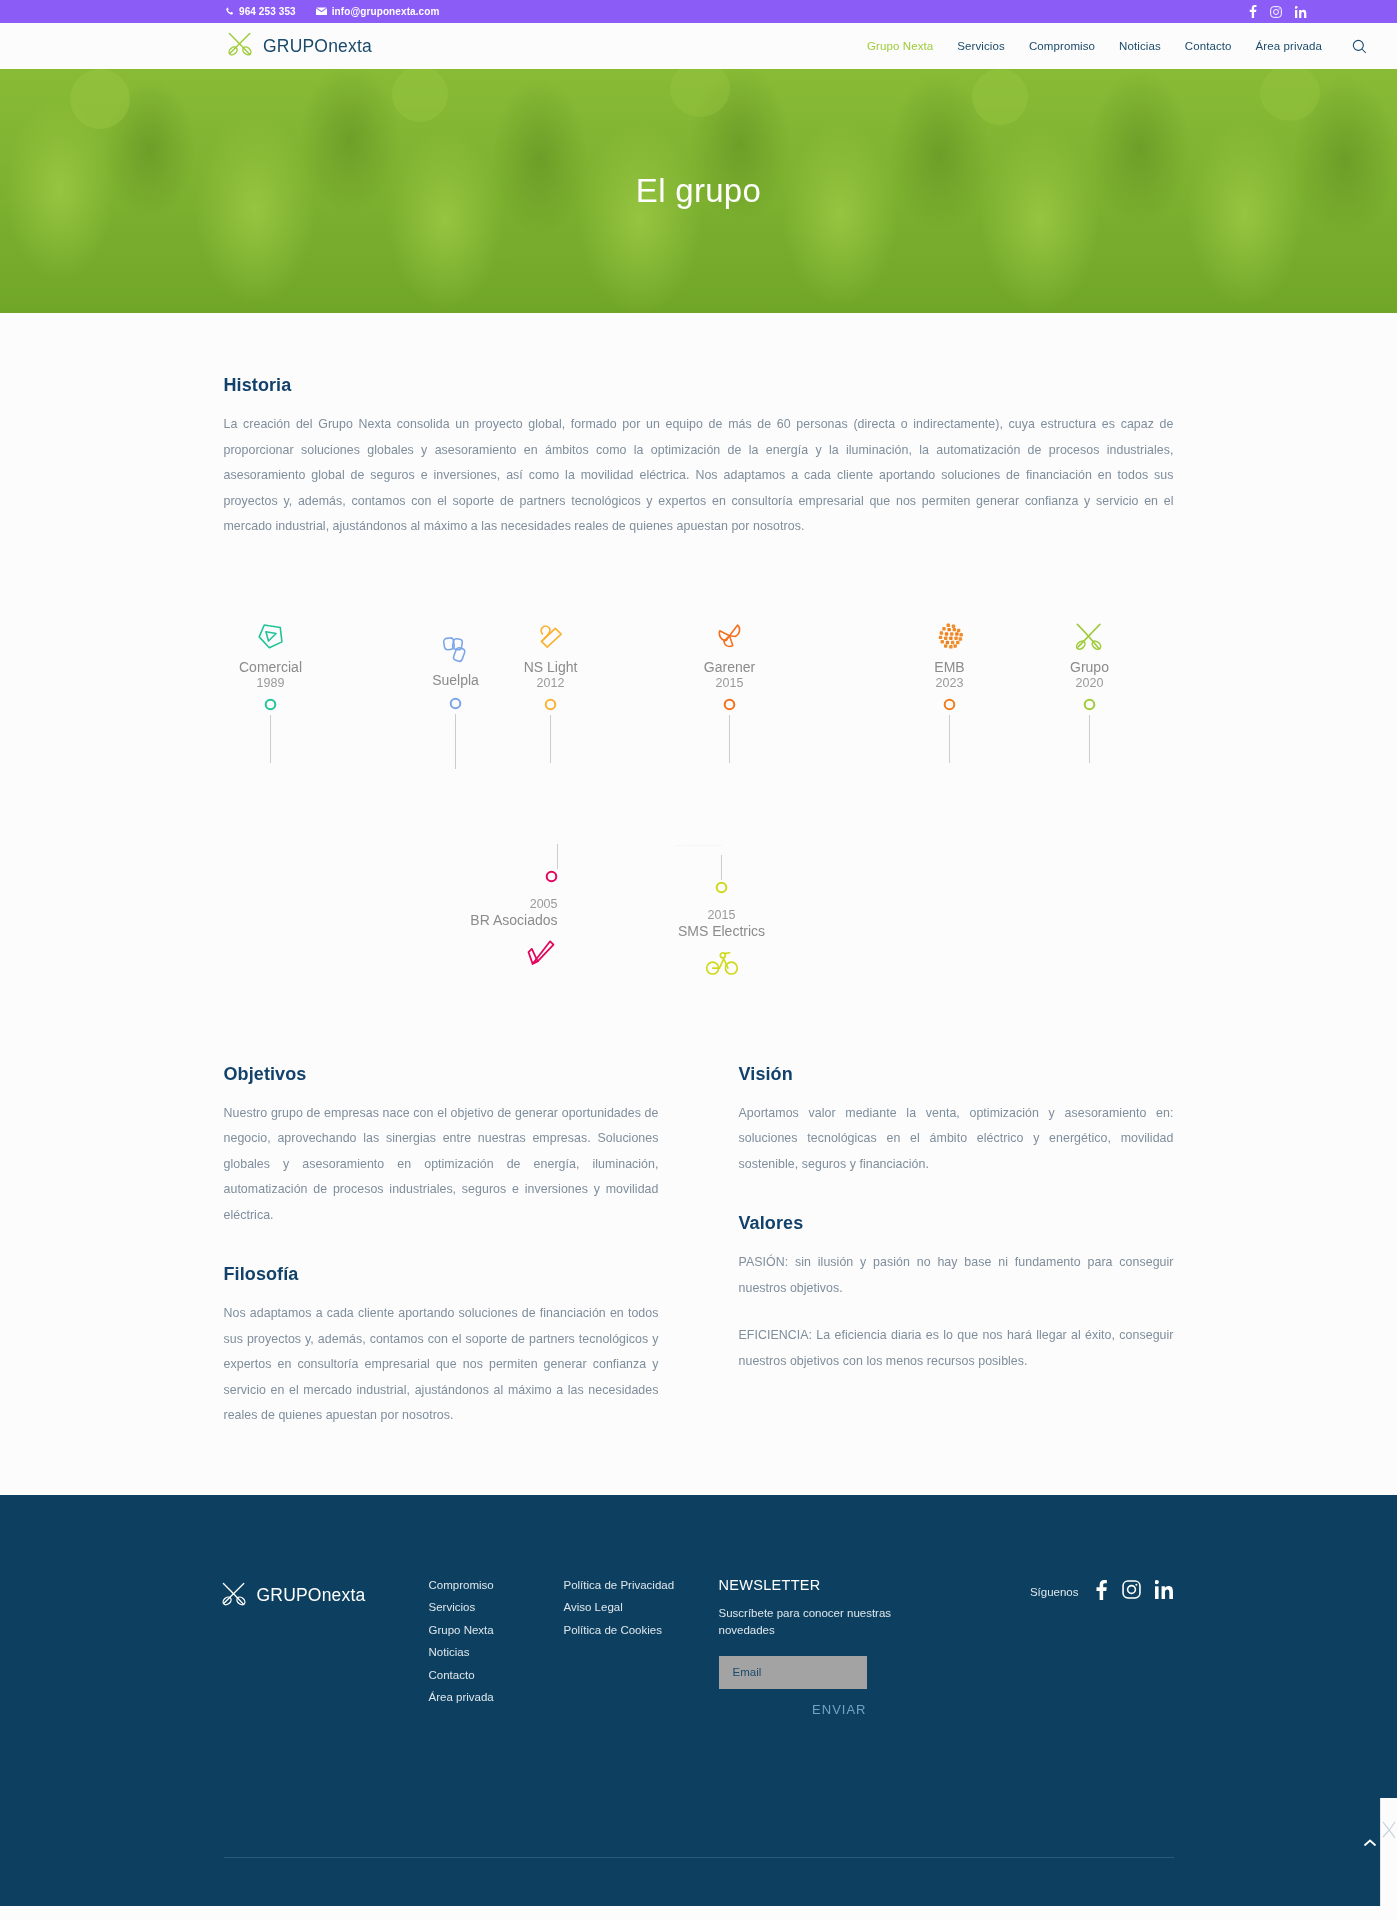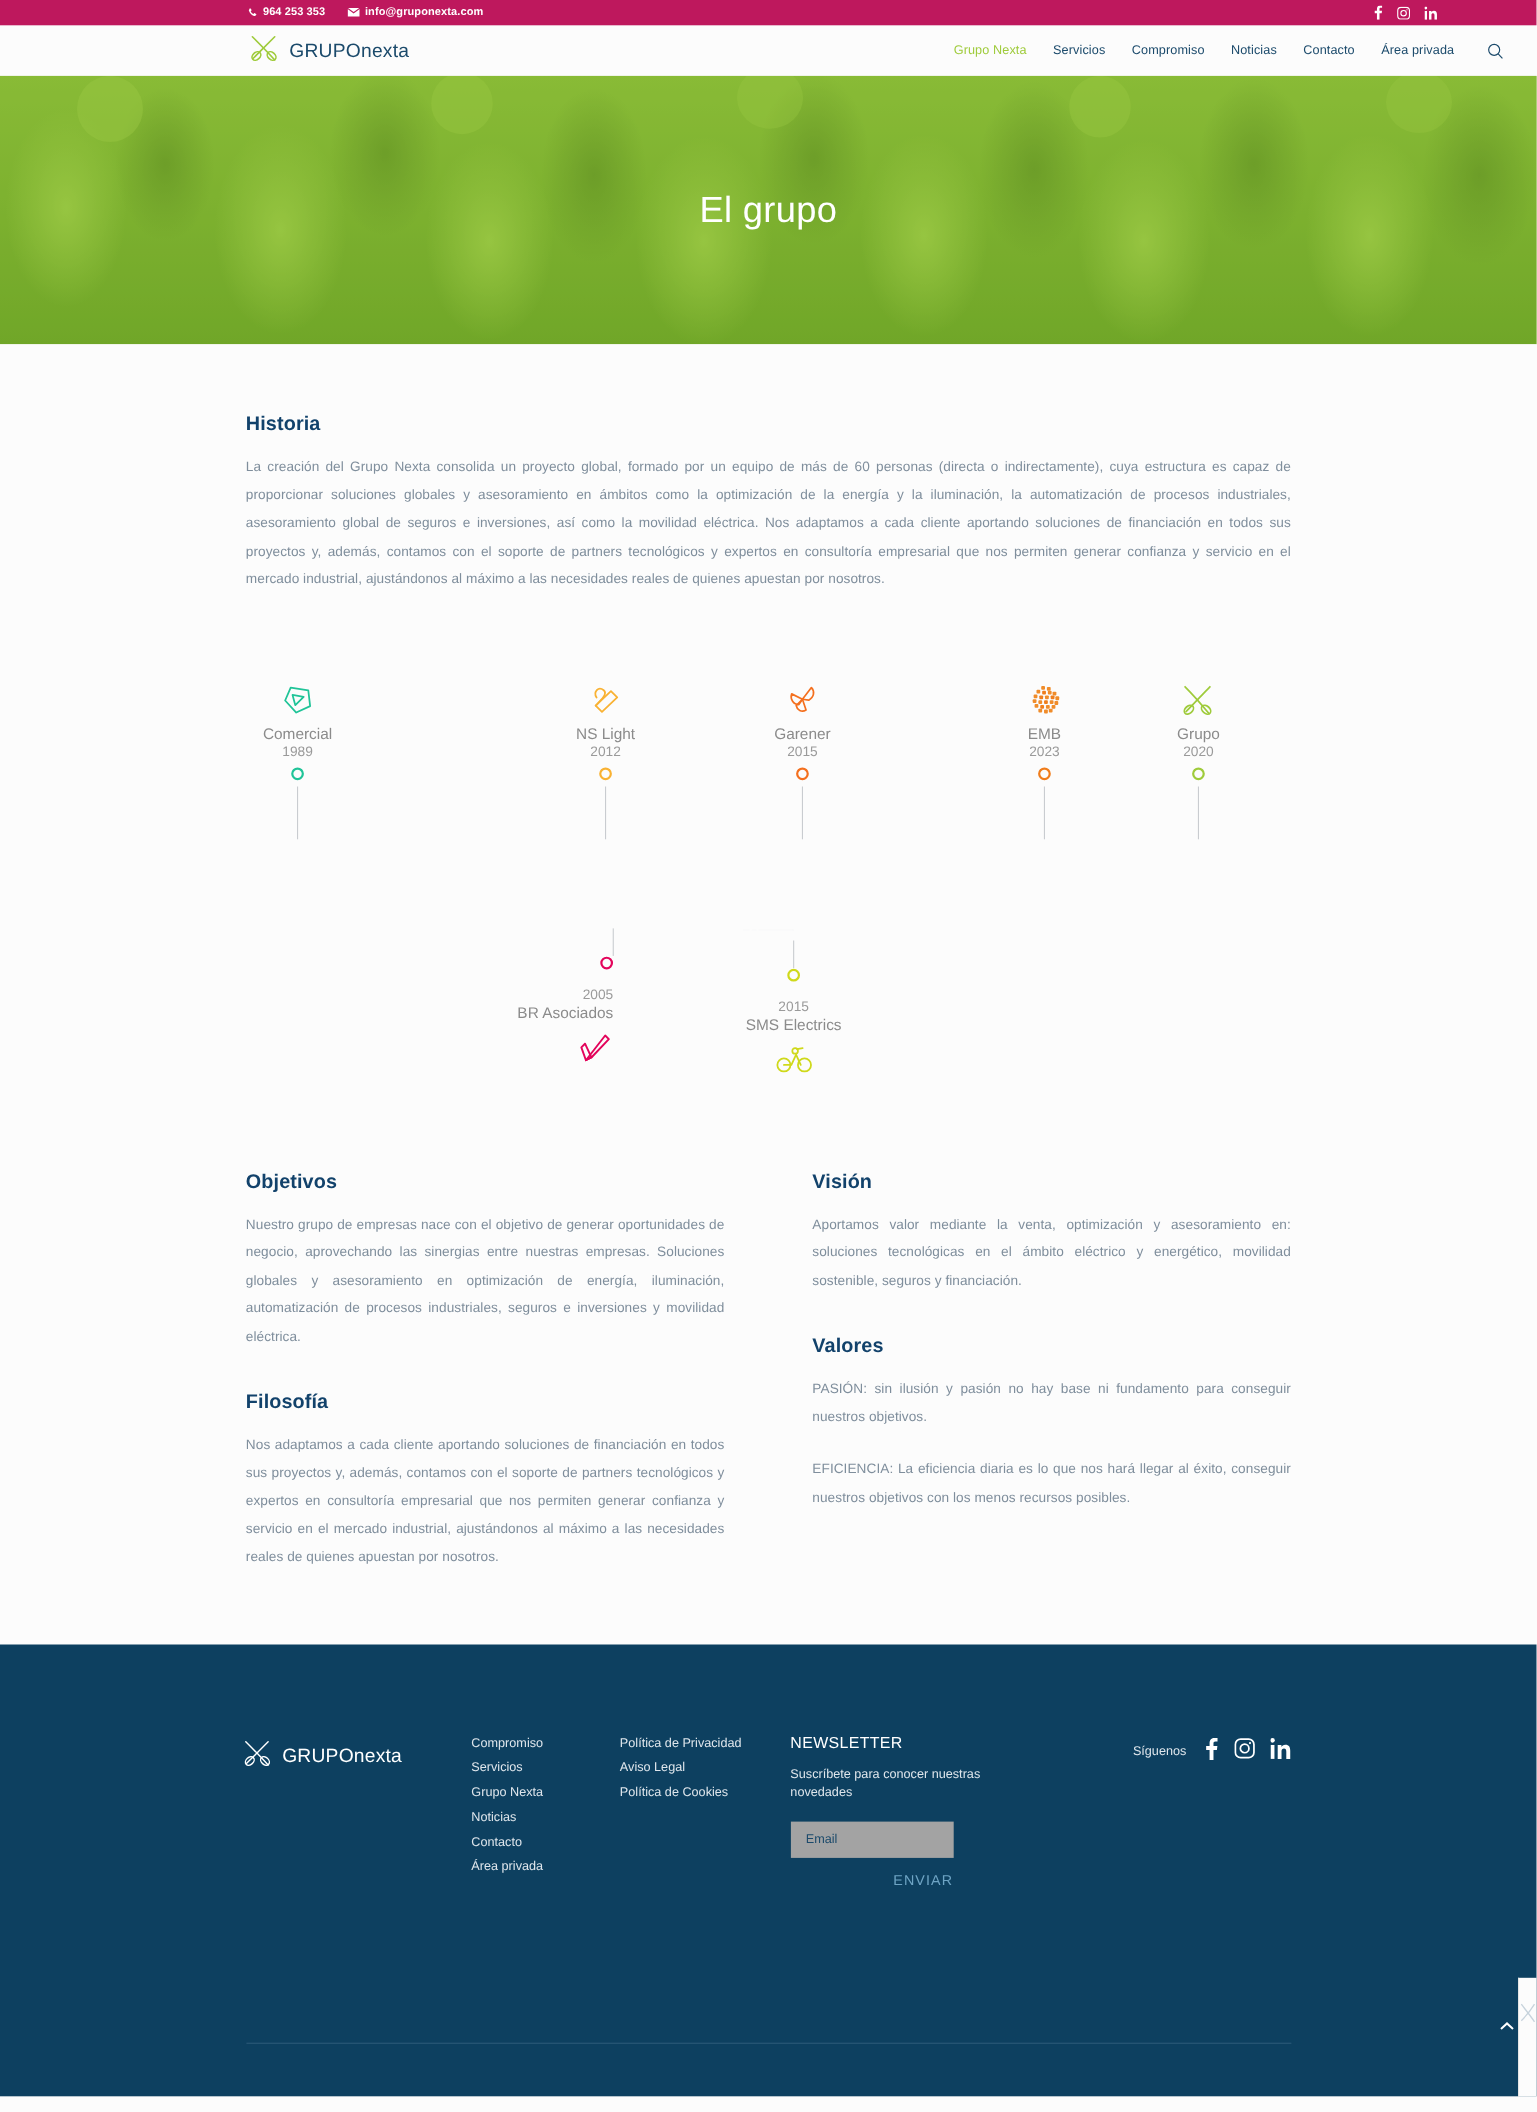--- a/index.html
+++ b/index.html
@@ -7,21 +7,21 @@
   body {
     font-family: "Liberation Sans", sans-serif;
     background: #fcfcfc;
     color: #6b7b89;
     -webkit-font-smoothing: antialiased;
   }
   .page { width: 1397px; position: relative; overflow: hidden; }
 
   
   .topbar {
-    background: #be185d;
+    background: #8b5cf6;
     height: 23px;
     display: flex;
     align-items: center;
     padding: 0 60px;
     position: relative;
   }
   .topbar-inner {
     width: 1397px;
     margin: 0 auto;
     display: flex;
@@ -416,20 +416,37 @@
           <span class="nm">Comercial</span>
           <span class="yr">1989</span>
           <span class="dot">
             <svg width="13" height="13" viewBox="0 0 13 13">
                 <circle cx="6.5" cy="6.5" r="4.8" fill="none" stroke="#20c498" stroke-width="2"></circle>
               </svg>
           </span>
           <span class="stem" style="height:48px"></span>
         </div>
 
+        <div class="node" style="left:232px; top:13px;">
+          <span class="ico">
+            <svg width="33" height="31" viewBox="0 0 40 38" fill="none" stroke="#7aa5e8" stroke-width="1.9" stroke-linejoin="round">
+              <rect x="6" y="5" width="12" height="14" rx="4" transform="rotate(-8 12 12)"></rect>
+              <rect x="17" y="6" width="11" height="13" rx="4" transform="rotate(10 22 12)"></rect>
+              <rect x="19" y="17" width="11" height="16" rx="4" transform="rotate(20 24 25)"></rect>
+            </svg>
+          </span>
+          <span class="nm">Suelpla</span>
+          <span class="yr"></span>
+          <span class="dot">
+            <svg width="13" height="13" viewBox="0 0 13 13">
+                <circle cx="6.5" cy="6.5" r="4.8" fill="none" stroke="#7aa5e8" stroke-width="2"></circle>
+              </svg>
+          </span>
+          <span class="stem" style="height:55px"></span>
+        </div>
 
         <div class="node" style="left:327px; top:0;">
           <span class="ico">
             <svg width="33" height="31" viewBox="0 0 40 38" fill="none" stroke="#f9b233" stroke-width="2" stroke-linejoin="round" stroke-linecap="round">
               <path d="M10 16 C6 10, 12 3, 18 8 C23 12, 14 20, 9 25"></path>
               <path d="M9 25 L26 9 L33 16 L16 32 Z"></path>
             </svg>
           </span>
           <span class="nm">NS Light</span>
           <span class="yr">2012</span>

